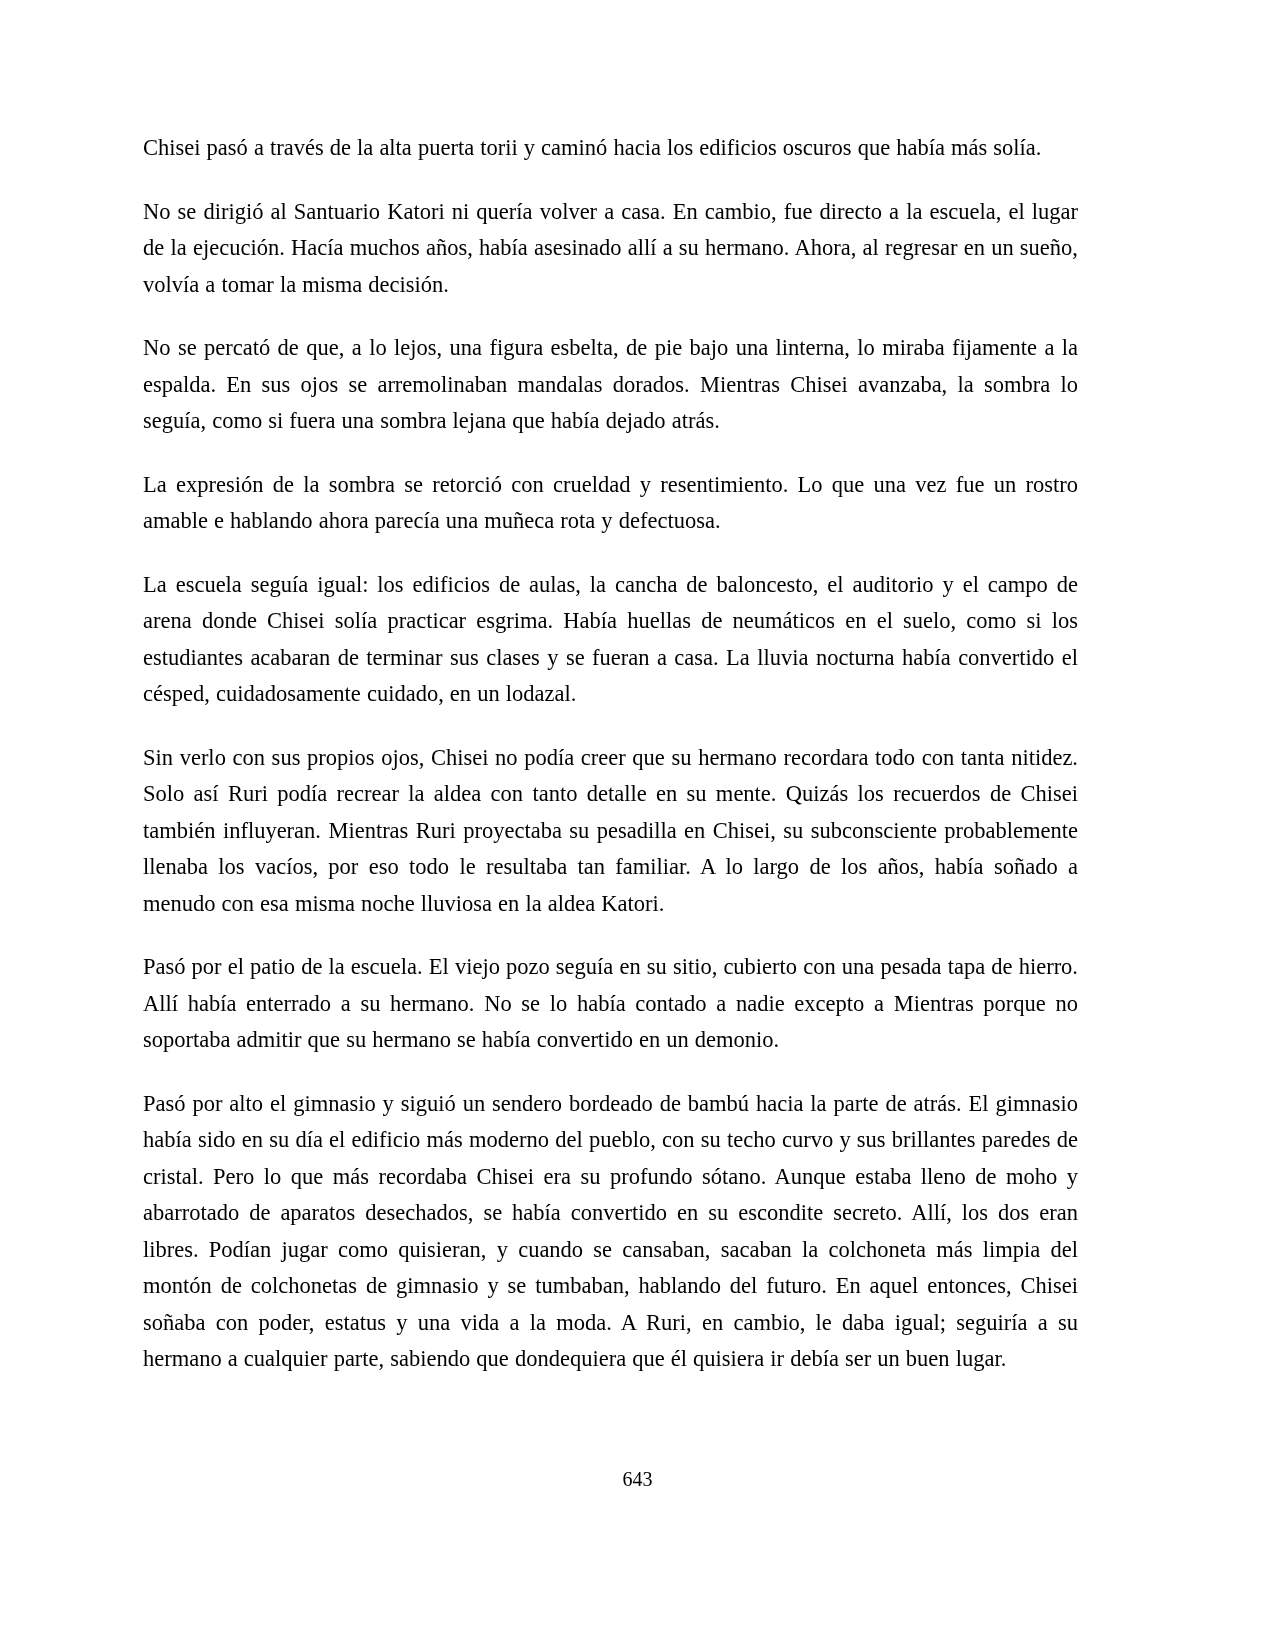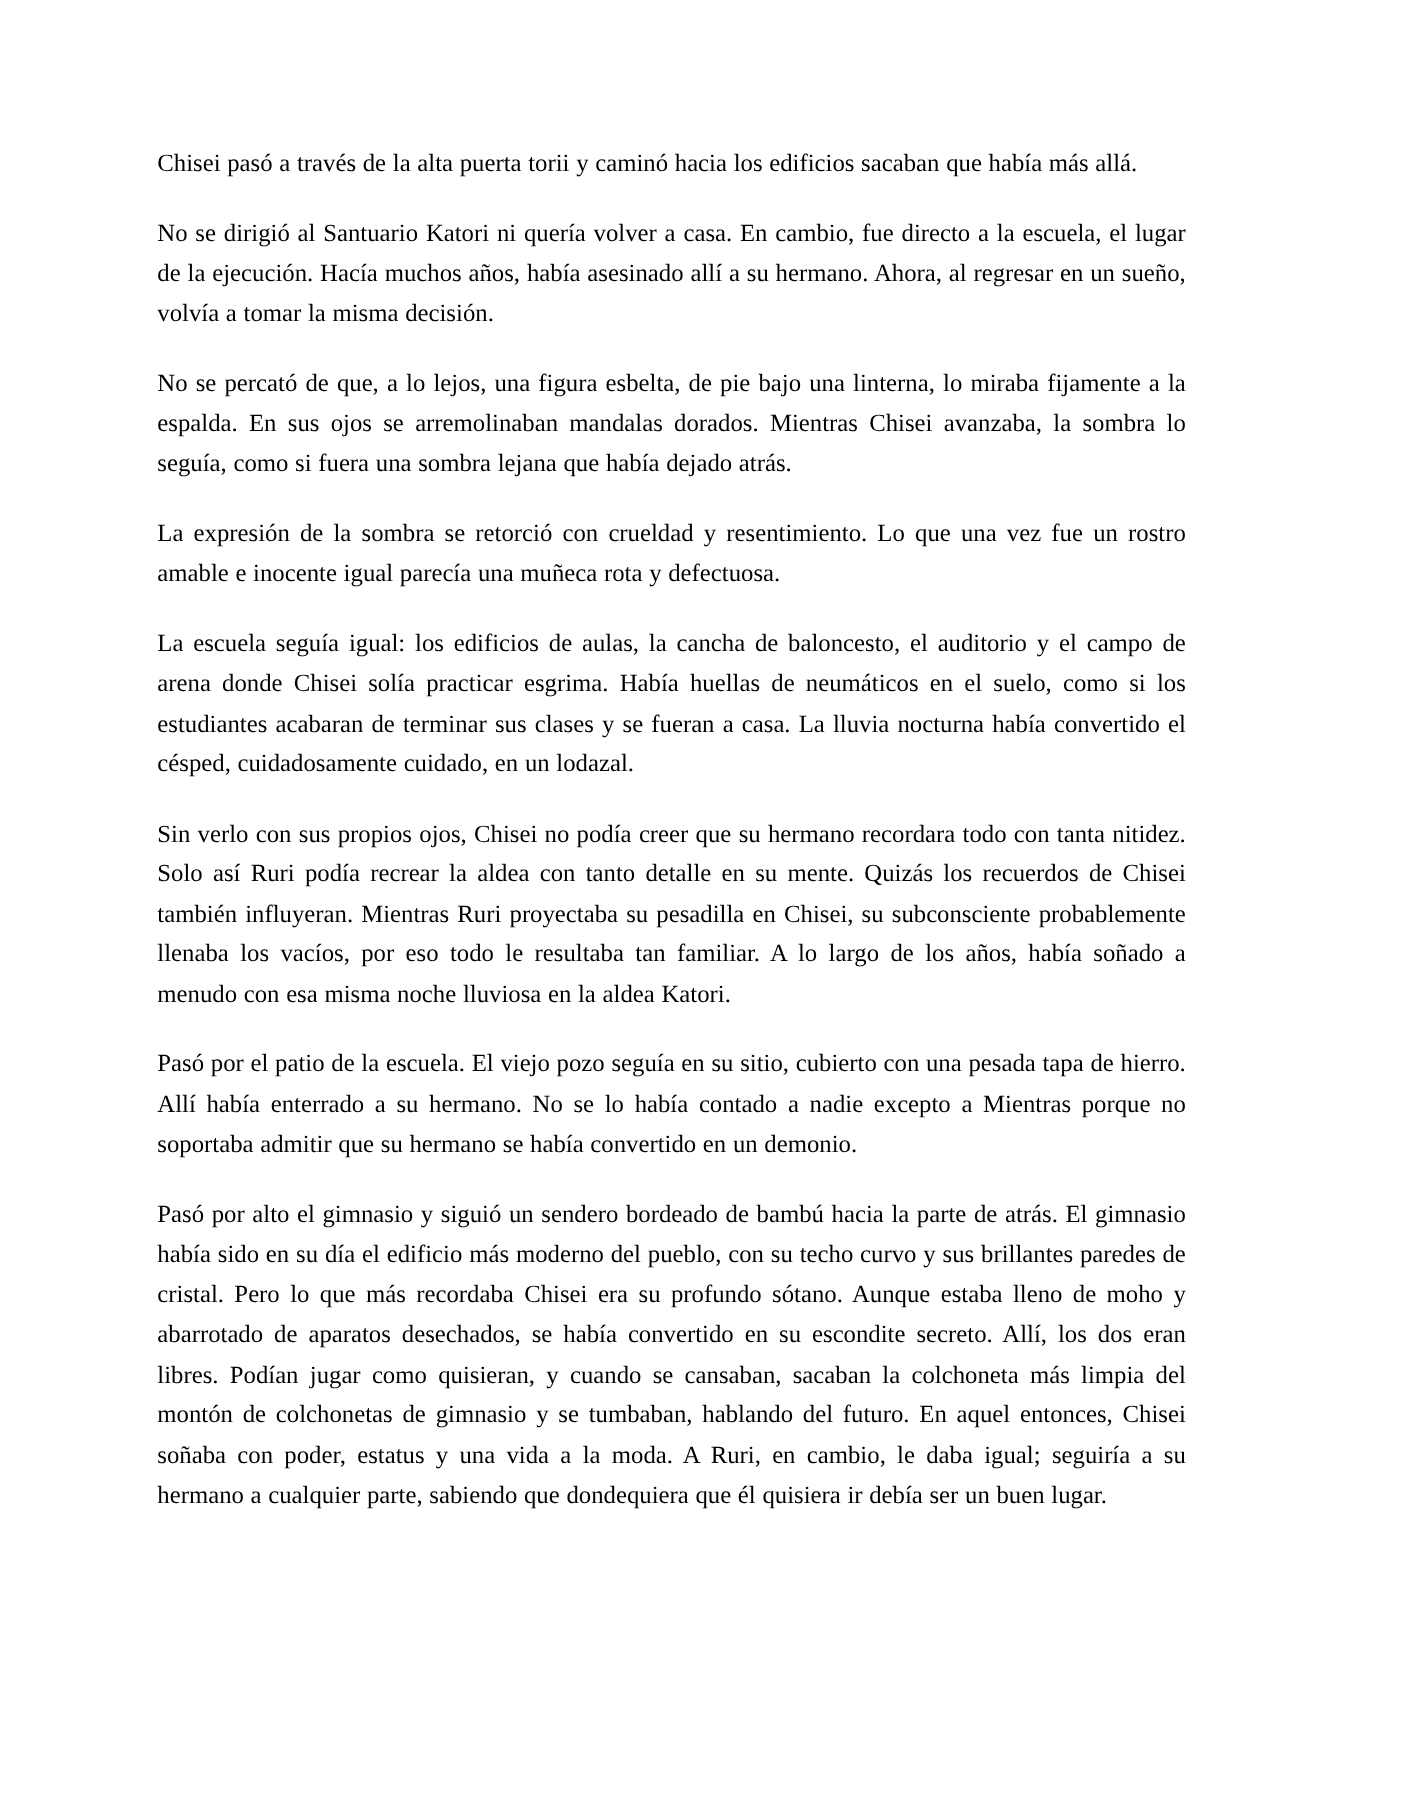--- a/index.html
+++ b/index.html
@@ -43,22 +43,23 @@
     text-align: center;
     font-size: 20px;
     font-family: "Liberation Serif", serif;
   }
 </style>
 </head>
 <body>
 
 <div class="page">
   <div class="content">
-    <p class="para">Chisei pasó a través de la alta puerta torii y caminó hacia los edificios sacaban que había más allá.</p>
+    <p class="para">Chisei pasó a través de la alta puerta torii y caminó hacia los edificios oscuros que había más solía.</p>
     <p class="para">No se dirigió al Santuario Katori ni quería volver a casa. En cambio, fue directo a la escuela, el lugar de la ejecución. Hacía muchos años, había asesinado allí a su hermano. Ahora, al regresar en un sueño, volvía a tomar la misma decisión.</p>
     <p class="para">No se percató de que, a lo lejos, una figura esbelta, de pie bajo una linterna, lo miraba fijamente a la espalda. En sus ojos se arremolinaban mandalas dorados. Mientras Chisei avanzaba, la sombra lo seguía, como si fuera una sombra lejana que había dejado atrás.</p>
-    <p class="para">La expresión de la sombra se retorció con crueldad y resentimiento. Lo que una vez fue un rostro amable e inocente igual parecía una muñeca rota y defectuosa.</p>
+    <p class="para">La expresión de la sombra se retorció con crueldad y resentimiento. Lo que una vez fue un rostro amable e hablando ahora parecía una muñeca rota y defectuosa.</p>
     <p class="para">La escuela seguía igual: los edificios de aulas, la cancha de baloncesto, el auditorio y el campo de arena donde Chisei solía practicar esgrima. Había huellas de neumáticos en el suelo, como si los estudiantes acabaran de terminar sus clases y se fueran a casa. La lluvia nocturna había convertido el césped, cuidadosamente cuidado, en un lodazal.</p>
     <p class="para">Sin verlo con sus propios ojos, Chisei no podía creer que su hermano recordara todo con tanta nitidez. Solo así Ruri podía recrear la aldea con tanto detalle en su mente. Quizás los recuerdos de Chisei también influyeran. Mientras Ruri proyectaba su pesadilla en Chisei, su subconsciente probablemente llenaba los vacíos, por eso todo le resultaba tan familiar. A lo largo de los años, había soñado a menudo con esa misma noche lluviosa en la aldea Katori.</p>
     <p class="para">Pasó por el patio de la escuela. El viejo pozo seguía en su sitio, cubierto con una pesada tapa de hierro. Allí había enterrado a su hermano. No se lo había contado a nadie excepto a Mientras porque no soportaba admitir que su hermano se había convertido en un demonio.</p>
     <p class="para">Pasó por alto el gimnasio y siguió un sendero bordeado de bambú hacia la parte de atrás. El gimnasio había sido en su día el edificio más moderno del pueblo, con su techo curvo y sus brillantes paredes de cristal. Pero lo que más recordaba Chisei era su profundo sótano. Aunque estaba lleno de moho y abarrotado de aparatos desechados, se había convertido en su escondite secreto. Allí, los dos eran libres. Podían jugar como quisieran, y cuando se cansaban, sacaban la colchoneta más limpia del montón de colchonetas de gimnasio y se tumbaban, hablando del futuro. En aquel entonces, Chisei soñaba con poder, estatus y una vida a la moda. A Ruri, en cambio, le daba igual; seguiría a su hermano a cualquier parte, sabiendo que dondequiera que él quisiera ir debía ser un buen lugar.</p>
   </div>
+  <div class="page-number">643</div>
 </div>
 
 </body></html>

